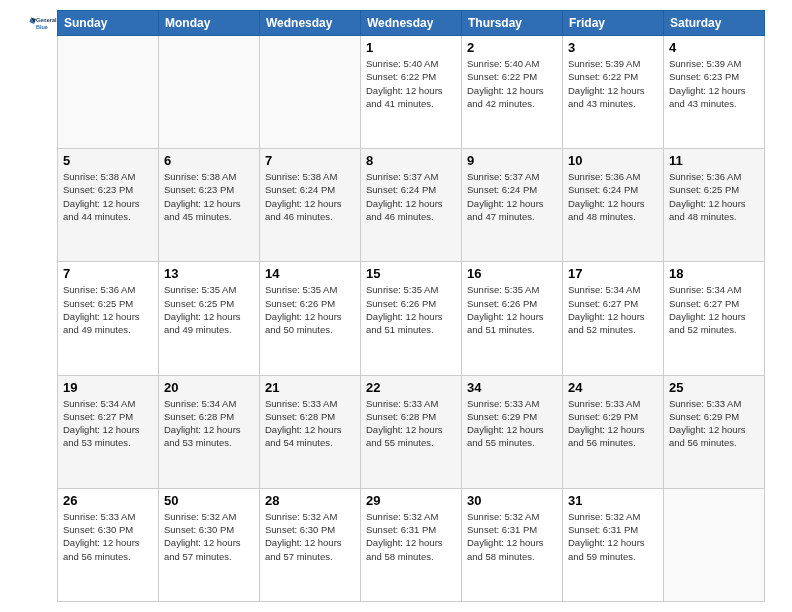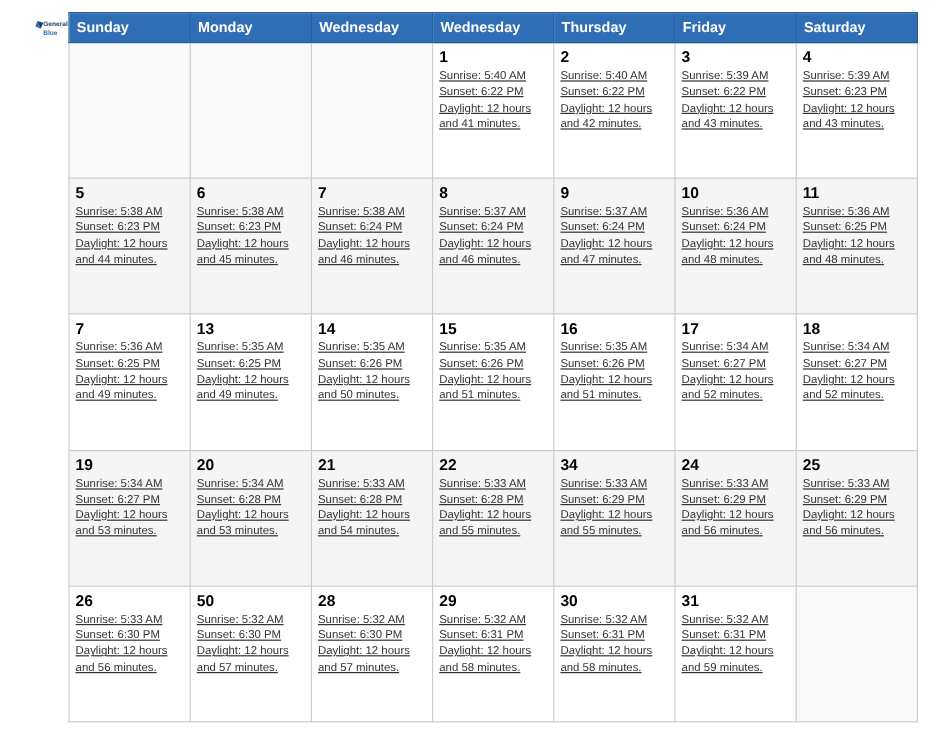--- a/index.html
+++ b/index.html
@@ -69,21 +69,20 @@
     }
     .day-number {
       font-size: 13px;
       font-weight: bold;
       color: #000;
       margin-bottom: 2px;
     }
     .day-info {
       line-height: 1.4;
       color: #333;
-      text-decoration: underline;
     }
     .empty { background: #f9f9f9; }
     .row-alt { background: #f5f5f5; }
   </style>
 </head>
 <body>
 
 <div class="page">
   <div class="header">
     <div class="logo">

